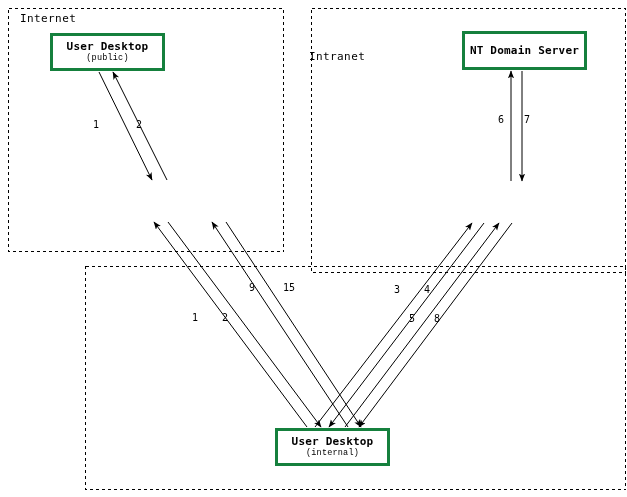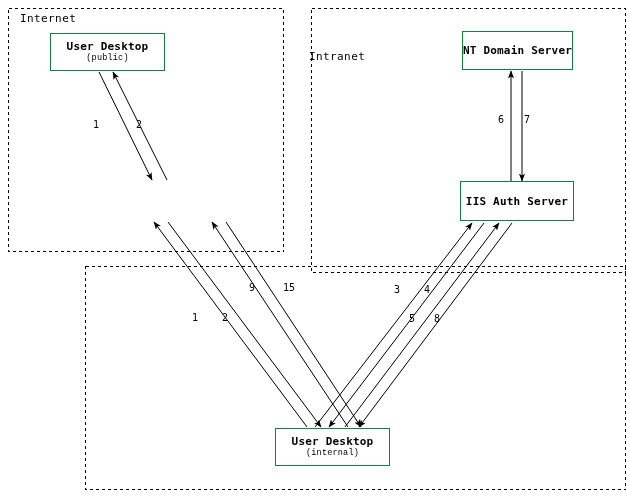--- a/index.html
+++ b/index.html
@@ -27,21 +27,21 @@
     position: absolute;
     font-family: "DejaVu Sans Mono", "Liberation Mono", monospace;
     font-size: 11px;
     color: #000000;
     white-space: nowrap;
     letter-spacing: 0.4px;
   }
   .node-box {
     position: absolute;
     box-sizing: border-box;
-    border: 1px solid #15803d;
+    border: 3px solid #15803d;
     background: #ffffff;
     display: flex;
     flex-direction: column;
     align-items: center;
     justify-content: center;
     color: #000000;
   }
   .node-title {
     font-family: "DejaVu Sans Mono", "Liberation Mono", monospace;
     font-size: 11px;
@@ -114,27 +114,24 @@
 
   <div class="zone-label" style="left:20px; top:12px;">Internet</div>
   <div class="zone-label" style="left:309px; top:12px;margin-top:38px;">Intranet</div>
 
   <div class="node-box" style="left:50px; top:33px; width:115px; height:38px;">
     <div class="node-title">User Desktop</div>
     <div class="node-sub">(public)</div>
   </div>
 
 
-  <div class="node-box" style="left:462px; top:31px; width:111px; height:39px;">
+  <div class="node-box" style="left:462px; top:31px; width:125px; height:39px;">
     <div class="node-title">NT Domain Server</div>
   </div>
 
-  <div class="node-box" style="left:460px; top:181px; width:114px; height:40px;">
-    <div class="node-title">IIS Auth Server</div>
-  </div>
 
   <div class="node-box" style="left:275px; top:428px; width:115px; height:38px;">
     <div class="node-title">User Desktop</div>
     <div class="node-sub">(internal)</div>
   </div>
 
   <div class="edge-label" style="left:93px; top:120px;">1</div>
   <div class="edge-label" style="left:136px; top:120px;">2</div>
 
   <div class="edge-label" style="left:192px; top:313px;">1</div>

